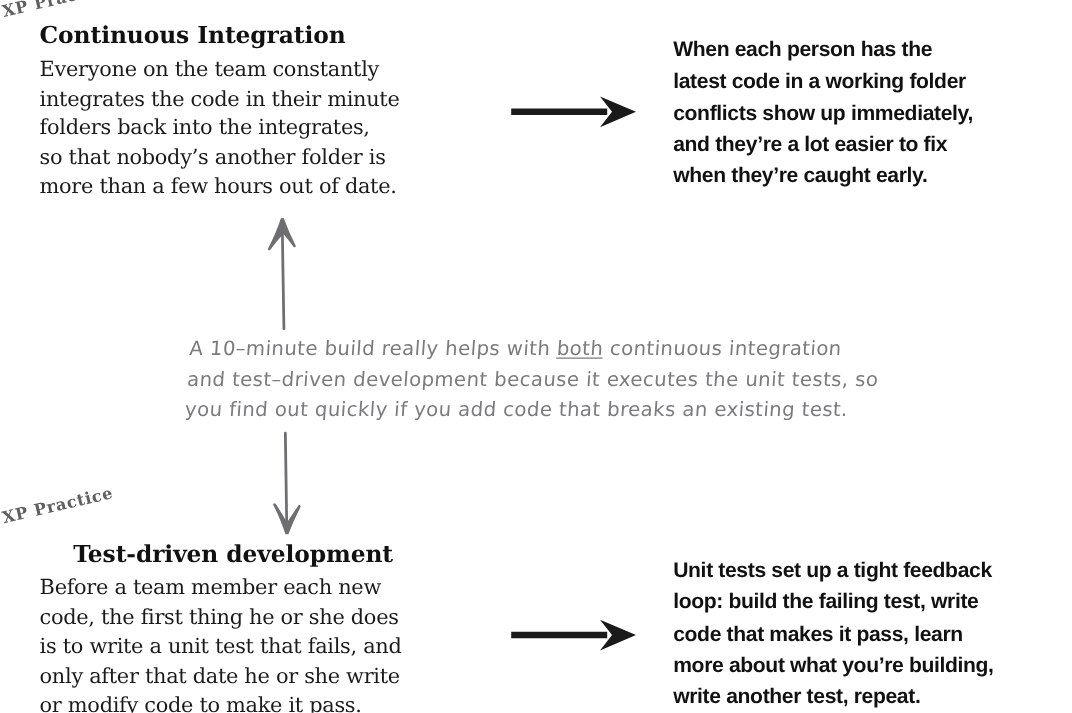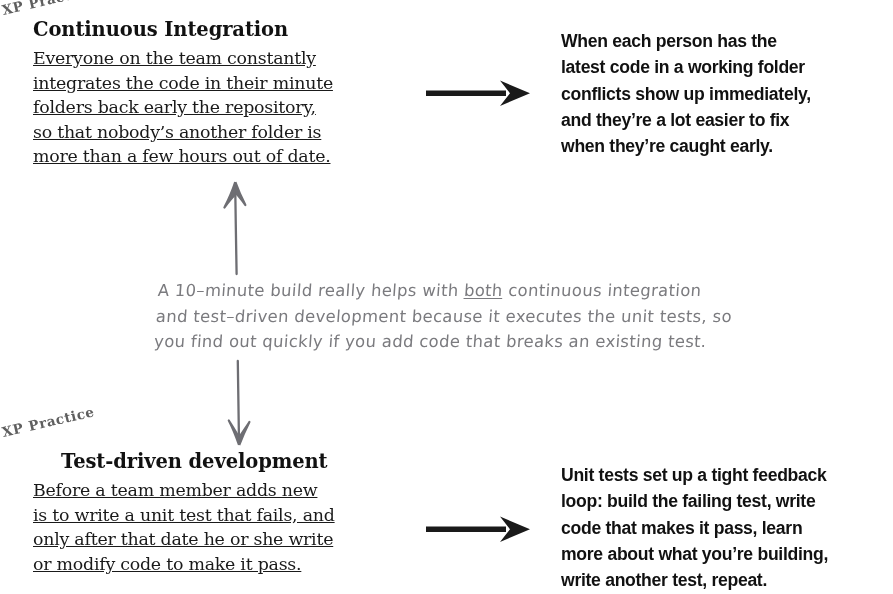--- a/index.html
+++ b/index.html
@@ -57,21 +57,21 @@
     position: absolute;
     font-family: "DejaVu Serif", serif;
     font-size: 17.4px;
     line-height: 24.6px;
     color: #1a1a1a;
     width: 400px;
     letter-spacing: -0.25px;
   }
   .left-body.b-top { left: 33px; top: 46px; }
   .left-body.b-bot { left: 33px; top: 478px; }
-  .left-body .ln { display: block; white-space: nowrap; text-decoration: underline; }
+  .left-body .ln { display: block; white-space: nowrap; }
 
   
   .right-body {
     position: absolute;
     font-family: "Liberation Sans", sans-serif;
     font-weight: bold;
     font-size: 17.6px;
     line-height: 26.3px;
     color: #111111;
     width: 340px;
@@ -111,21 +111,21 @@
 
 <div class="canvas">
 
   <div class="xp-badge top">XP Practice</div>
 
   <div class="practice-heading h-top">Continuous Integration</div>
 
   <div class="left-body b-top">
     <span class="ln">Everyone on the team constantly</span>
     <span class="ln">integrates the code in their minute</span>
-    <span class="ln">folders back early the repository,</span>
+    <span class="ln">folders back into the integrates,</span>
     <span class="ln">so that nobody’s another folder is</span>
     <span class="ln">more than a few hours out of date.</span>
   </div>
 
   <div class="arrow arrow-right-top">
     <svg width="110" height="34" viewBox="0 0 110 34" aria-hidden="true">
       <path d="M2 17.2 L82 17.2" stroke="#1a1a1a" stroke-width="5.4" stroke-linecap="butt" fill="none"></path>
       <path d="M76 4.5 L106 17.2 L76 30 L86 17.2 Z" fill="#1a1a1a"></path>
     </svg>
   </div>
@@ -158,21 +158,22 @@
     <span class="ln"><span>A 10–minute build really helps with </span><span class="underlined">both</span><span> continuous integration</span></span>
     <span class="ln">and test–driven development because it executes the unit tests, so</span>
     <span class="ln">you find out quickly if you add code that breaks an existing test.</span>
   </div>
 
   <div class="xp-badge bot">XP Practice</div>
 
   <div class="practice-heading h-bot">Test-driven development</div>
 
   <div class="left-body b-bot">
-    <span class="ln">Before a team member adds new</span>
+    <span class="ln">Before a team member each new</span>
+    <span class="ln">code, the first thing he or she does</span>
     <span class="ln">is to write a unit test that fails, and</span>
     <span class="ln">only after that date he or she write</span>
     <span class="ln">or modify code to make it pass.</span>
   </div>
 
   <div class="arrow arrow-right-bot">
     <svg width="110" height="34" viewBox="0 0 110 34" aria-hidden="true">
       <path d="M2 17.2 L82 17.2" stroke="#1a1a1a" stroke-width="5.4" stroke-linecap="butt" fill="none"></path>
       <path d="M76 4.5 L106 17.2 L76 30 L86 17.2 Z" fill="#1a1a1a"></path>
     </svg>

